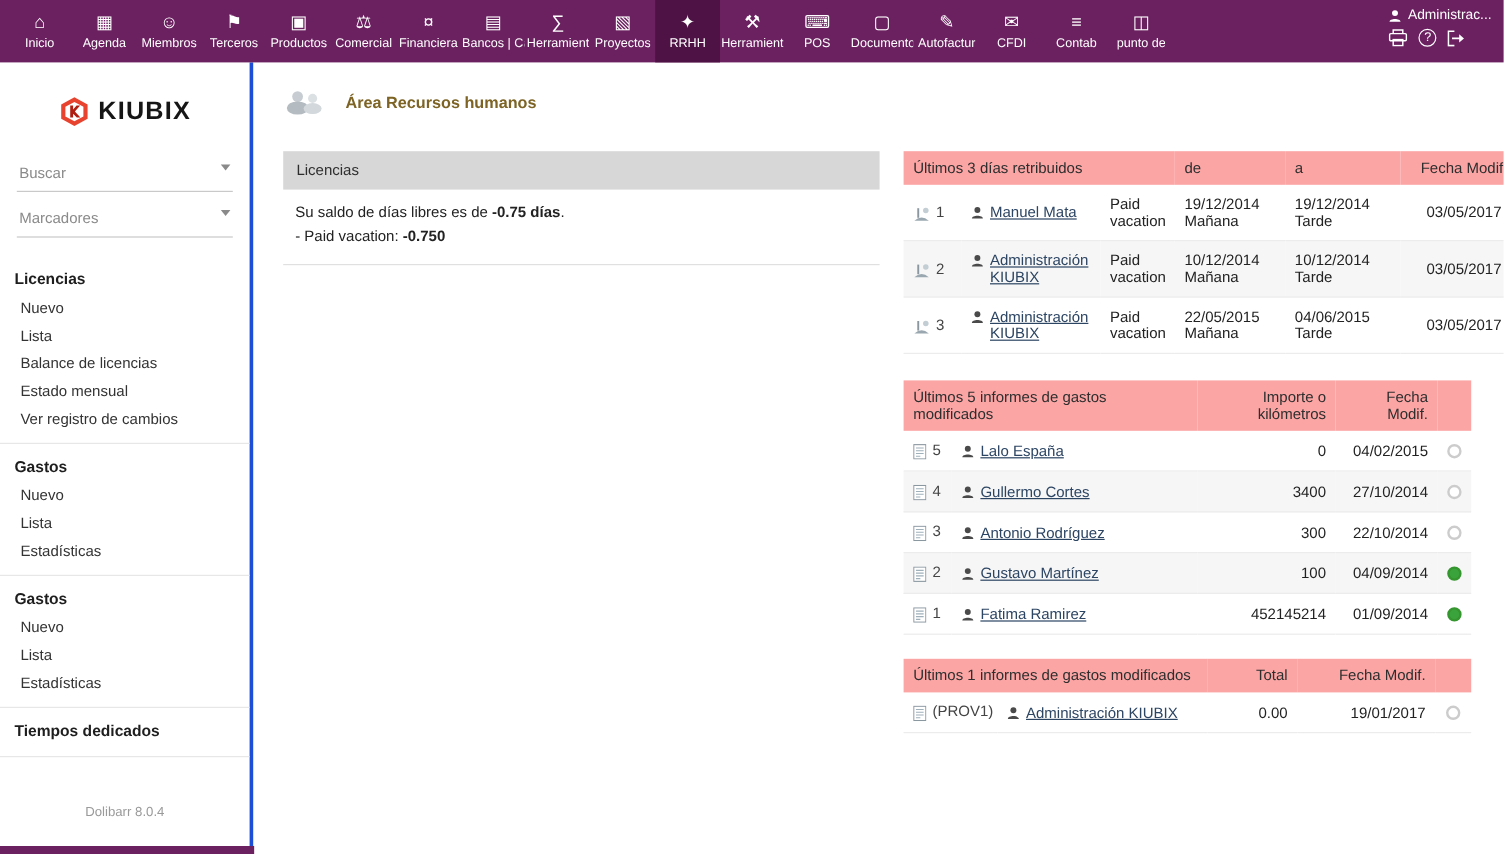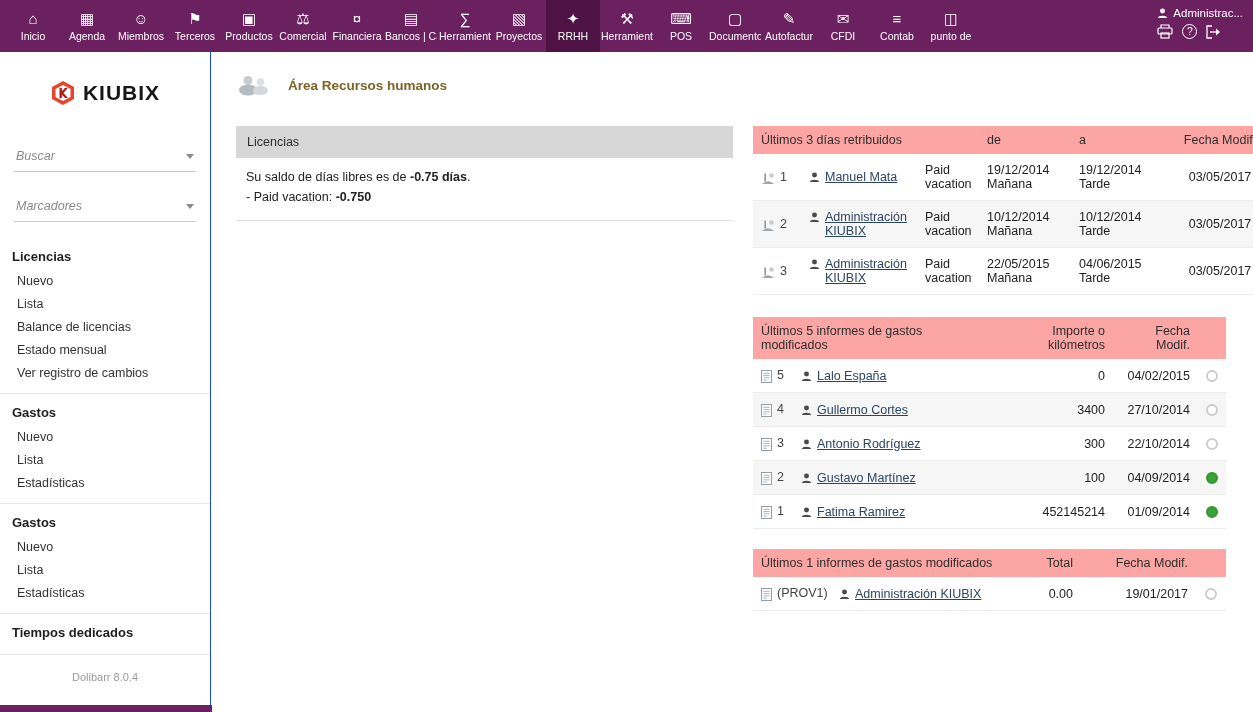--- a/index.html
+++ b/index.html
@@ -18,25 +18,25 @@
   .topbar-right { margin-left:auto; padding:7px 10px 5px; display:flex; flex-direction:column;
     align-items:flex-start; gap:5px; color:#fff; }
   .user-row { display:flex; align-items:center; gap:5px; font-size:11.5px; cursor:pointer; }
   .icon-row { display:flex; align-items:center; gap:9px; }
   .icon-btn { color:#fff; cursor:pointer; display:inline-flex; align-items:center; }
   .help-badge { width:15px; height:15px; border:1.4px solid #fff; border-radius:50%;
     font-size:10.5px; line-height:12px; text-align:center; display:inline-block; }
 
   
   .sidebar { position:absolute; top:52px; left:0; width:211px; bottom:0; background:#fff;
-    border-right:1px solid #1d4ed8; }
+    border-right:3px solid #1d4ed8; }
   .logo { display:flex; align-items:center; justify-content:center; gap:7px; padding:28px 0 16px; }
   .logo-text { font-size:21px; font-weight:bold; letter-spacing:1px; color:#161616; }
-  .side-select { margin:20px 14px 0; padding:7px 2px 8px; border-bottom:1px solid #c9c9c9;
-    color:#8a8a8a; display:flex; justify-content:space-between; align-items:center; cursor:pointer;font-style:italic; }
+  .side-select { margin:8px 14px 0; padding:7px 2px 8px; border-bottom:1px solid #c9c9c9;
+    color:#8a8a8a; display:flex; justify-content:space-between; cursor:pointer; }
   .caret { width:0; height:0; border-left:4px solid transparent; border-right:4px solid transparent;
     border-top:5px solid #8a8a8a; }
   .menu { margin-top:16px; }
   .menu-section { border-bottom:1px solid #e7e7e7; padding:7px 0 9px; }
   .menu-section:first-child { border-top:none; }
   .menu-title { padding:4px 12px 5px; font-weight:bold; font-size:13px; color:#1e1e1e; cursor:pointer; }
   .menu-link { padding:4.5px 12px 4.5px 17px; color:#333; cursor:pointer; }
   .side-footer { position:absolute; bottom:29px; width:100%; text-align:center; color:#9a9a9a; font-size:11px; }
   .bottom-strip { position:absolute; left:0; bottom:0; width:212px; height:7px; background:#6b2060; }
 

